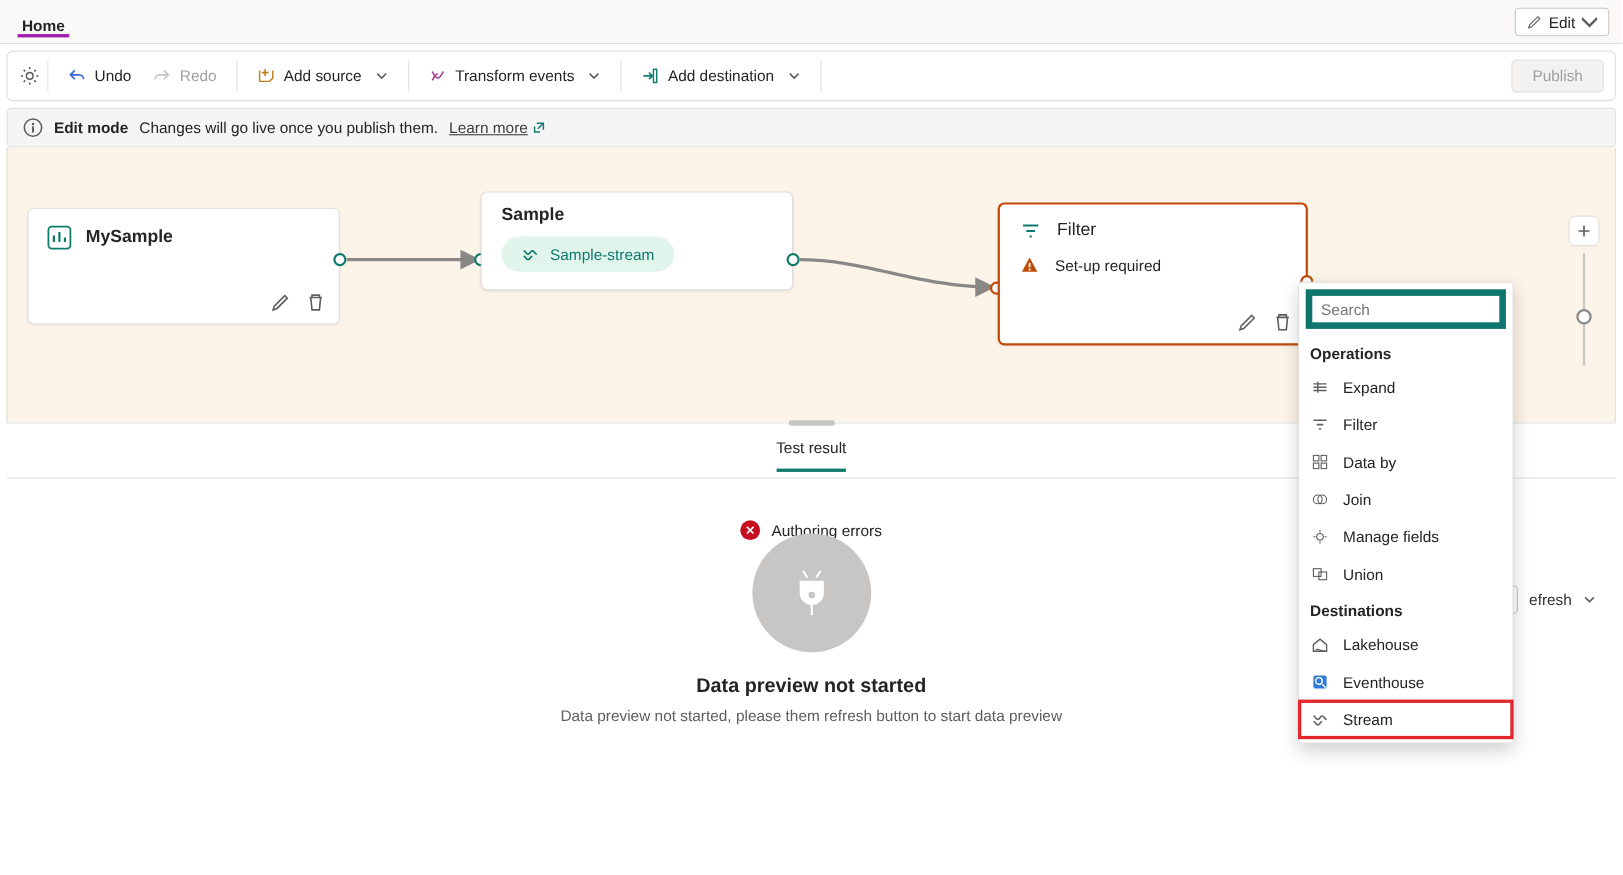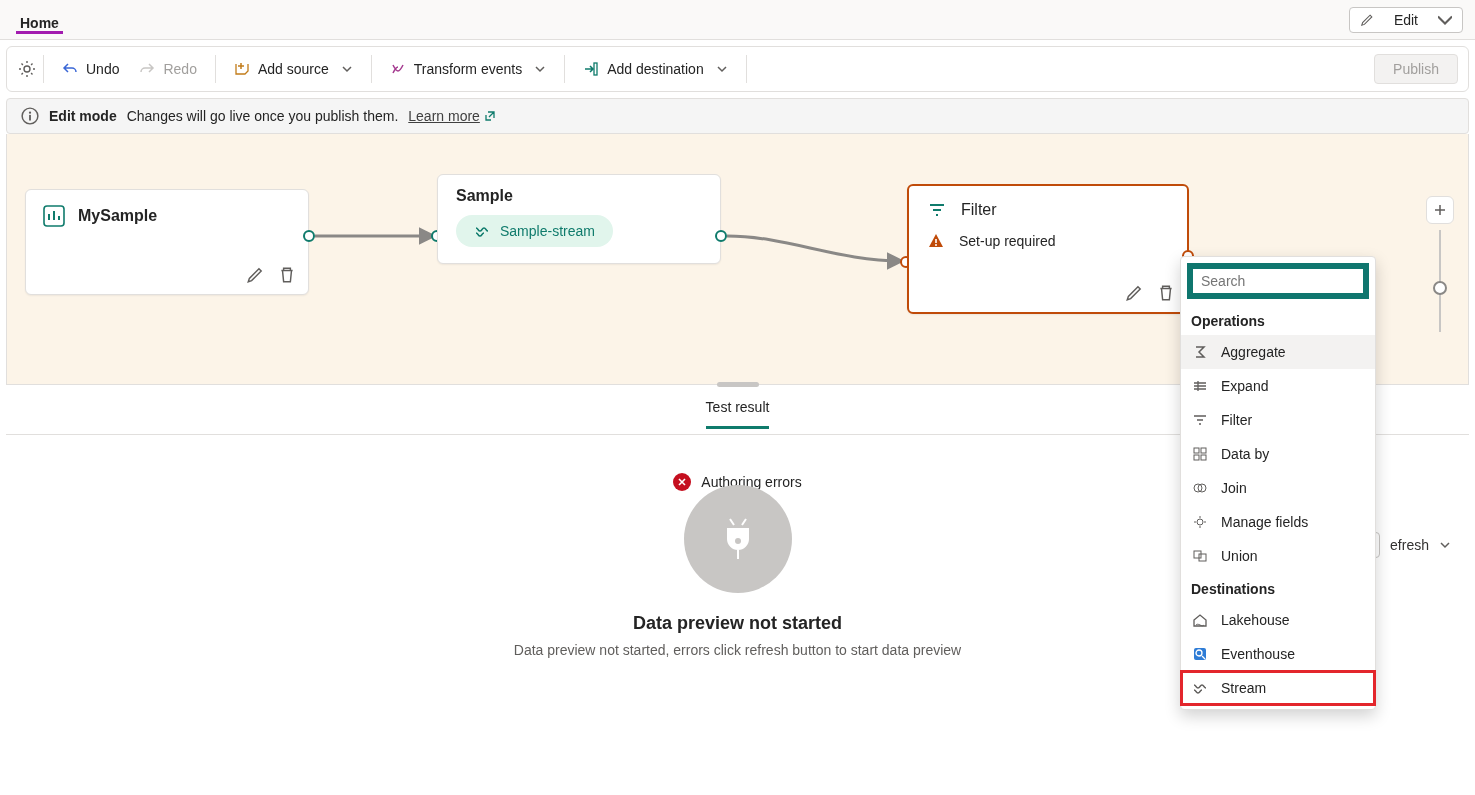--- a/index.html
+++ b/index.html
@@ -2,21 +2,21 @@
 <html><head>
 <meta charset="utf-8">
 <style>
 * { box-sizing: border-box; margin: 0; padding: 0; }
 body { font-family: "Segoe UI", -apple-system, sans-serif; font-size: 14px; color: #242424; background: #fff; width: 1475px; height: 795px; overflow: hidden; position: relative; }
 
 
 .header-bar { display: flex; align-items: center; justify-content: space-between; border-bottom: 1px solid #e1dfdd; padding: 0 12px 0 16px; height: 40px; background:#faf9f8; }
 .header-left { display:flex; align-items:center; height:100%; }
 .tab-home { font-size:14px; font-weight:600; padding: 10px 4px 0; border-bottom:3px solid #a21caf; }
-.edit-btn { display:flex; align-items:center; gap:20px; border:1px solid #c8c6c4; border-radius:4px; padding:4px 10px; background:#fff; cursor:pointer; }
+.edit-btn { display:flex; align-items:center; gap:6px; border:1px solid #c8c6c4; border-radius:4px; padding:4px 10px; background:#fff; cursor:pointer; }
 .edit-btn svg { width:14px; height:14px; }
 
 
 .toolbar { display:flex; align-items:center; height:46px; border:1px solid #e1dfdd; border-radius:6px; margin:6px; background:#fff; padding:0 4px; }
 .tool-group { display:flex; align-items:center; height:100%; padding:0 8px; }
 .tool-divider { width:1px; height:28px; background:#e1dfdd; }
 .tool-btn { display:flex; align-items:center; gap:8px; padding:6px 10px; border-radius:4px; cursor:pointer; }
 .tool-btn.disabled { color:#a19f9d; cursor:default; }
 .tool-btn .chev { margin-left:4px; }
 .settings-icon-wrap { display:flex; align-items:center; justify-content:center; width:32px; height:32px; cursor:pointer; }
@@ -309,36 +309,28 @@
     </div>
   </div>
   <div class="preview-body">
     <div class="plug-circle">
       <svg width="56" height="56" viewBox="0 0 56 56">
           <path d="M20 8l4 6M36 8l-4 6M18 18h20v10a10 10 0 01-20 0V18zM28 38v10" fill="#fff" stroke="#fff" stroke-width="2"></path>
           <circle cx="28" cy="30" r="3" fill="#c8c6c4"></circle>
         </svg>
     </div>
     <div class="preview-title">Data preview not started</div>
-    <div class="preview-sub">Data preview not started, errors click refresh button to start data preview</div>
+    <div class="preview-sub">Data preview not started, please them refresh button to start data preview</div>
   </div>
 </div>
 
 <div class="dropdown-panel">
   <input class="dd-search" placeholder="Search" style="">
   <div class="dd-header">Operations</div>
 
-  <div class="dd-item hover">
-    <div class="dd-icon">
-        <svg width="16" height="16" viewBox="0 0 16 16">
-          <path d="M4 3h8l-5 5 5 5H4" fill="none" stroke="#605e5c" stroke-width="1.5"></path>
-        </svg>
-      </div>
-    <span>Aggregate</span>
-  </div>
   <div class="dd-item">
     <div class="dd-icon">
         <svg width="16" height="16" viewBox="0 0 16 16">
           <path d="M2 5h12M2 8h12M2 11h12M6 3v10" stroke="#605e5c" stroke-width="1.3"></path>
         </svg>
       </div>
     <span>Expand</span>
   </div>
   <div class="dd-item">
     <div class="dd-icon">

